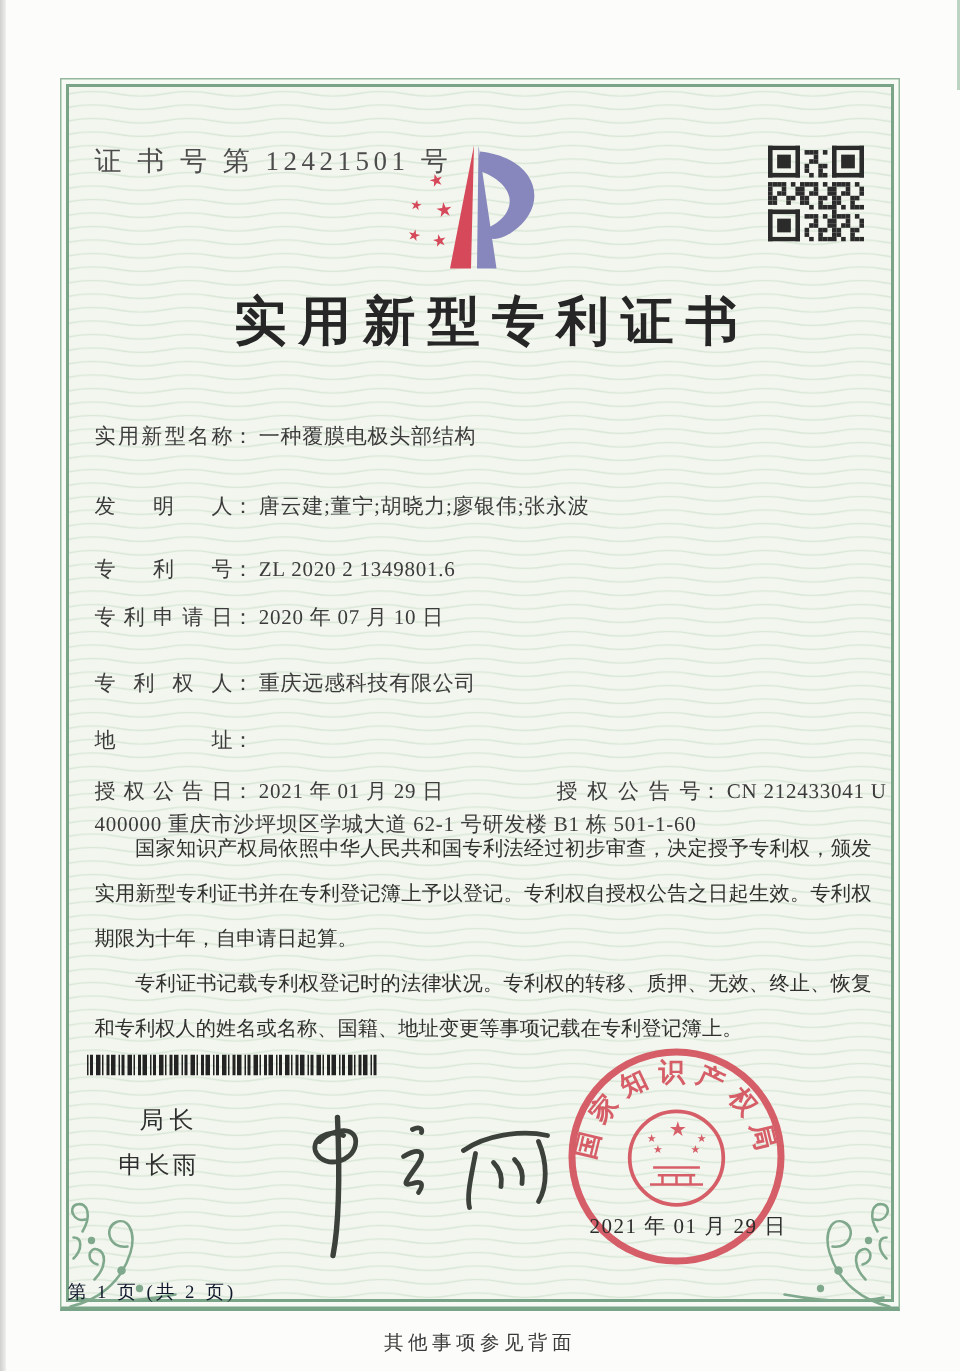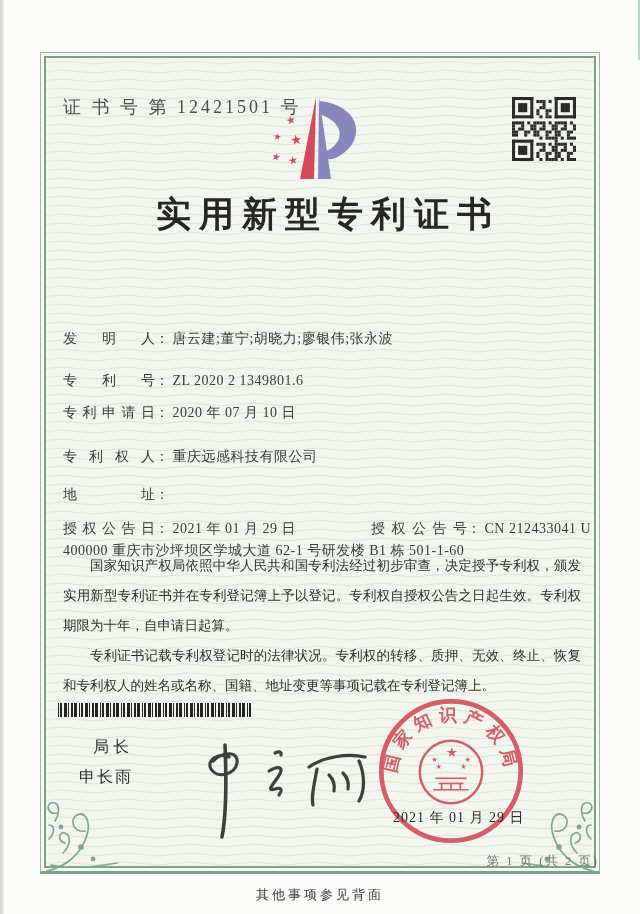--- a/index.html
+++ b/index.html
@@ -46,21 +46,21 @@
 
   .paras { left:22px; top:498px; width:518px; font-size:13.5px; line-height:30px;
     color:#30302e; text-align:justify; }
   .paras p { text-indent:2em; }
 
   .director-title { left:38px; top:684px; font-size:16px; letter-spacing:4px; color:#2f2f2f;margin-left:14px; }
   .director-name  { left:38px; top:714px; font-size:16px; letter-spacing:2px; color:#2f2f2f; }
 
   .seal-date { left:352px; top:756px; font-size:14px; letter-spacing:1px; color:#2c2c2c; z-index:5; }
 
-  .page-no { left:4px; right:0; top:800px; text-align:right; font-size:12.5px; letter-spacing:2px; color:#737373; }
+  .page-no { left:4px; right:0; top:800px; text-align:left; font-size:12.5px; letter-spacing:2px; color:#0f172a; }
 
   .back-note { position:absolute; left:0; right:0; top:886px; text-align:center;
     font-size:13px; letter-spacing:3px; color:#3a3a3a; }
 
   svg { display:block; }
 </style>
 </head>
 <body>
 
 <div class="scan-edge"></div>
@@ -231,20 +231,24 @@
       <rect x="48" y="6" width="9" height="9" fill="#2b2b2b"></rect>
       <rect x="0" y="42" width="21" height="3" fill="#2b2b2b"></rect>
       <rect x="0" y="60" width="21" height="3" fill="#2b2b2b"></rect>
       <rect x="0" y="42" width="3" height="21" fill="#2b2b2b"></rect>
       <rect x="18" y="42" width="3" height="21" fill="#2b2b2b"></rect>
       <rect x="6" y="48" width="9" height="9" fill="#2b2b2b"></rect>
     </svg>
 
   <div class="abs title">实用新型专利证书</div>
 
+  <div class="abs frow" style="top:229px;">
+    <span class="flabel">实用新型名称</span><span class="fcolon">：</span>
+    <span class="fvalue">一种覆膜电极头部结构</span>
+  </div>
   <div class="abs frow" style="top:276px;">
     <span class="flabel">发明人</span><span class="fcolon">：</span>
     <span class="fvalue">唐云建;董宁;胡晓力;廖银伟;张永波</span>
   </div>
   <div class="abs frow" style="top:318px;">
     <span class="flabel">专利号</span><span class="fcolon">：</span>
     <span class="fvalue">ZL 2020 2 1349801.6</span>
   </div>
   <div class="abs frow" style="top:350px;">
     <span class="flabel">专利申请日</span><span class="fcolon">：</span>

